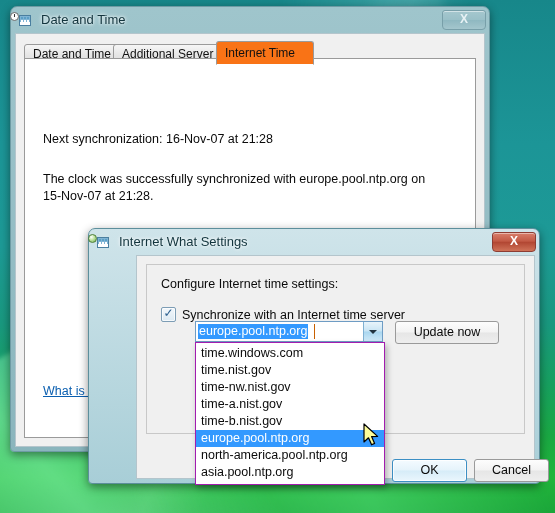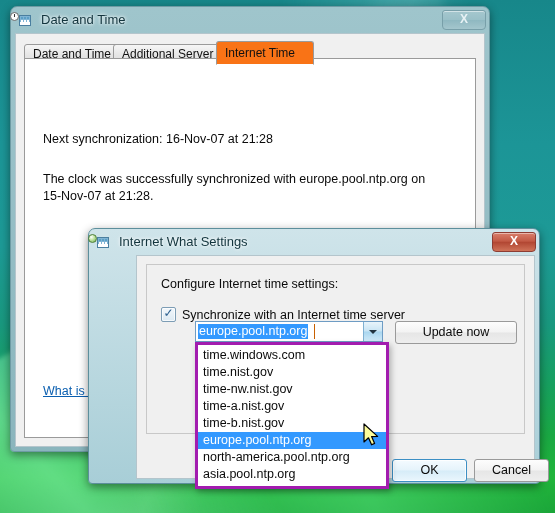--- a/index.html
+++ b/index.html
@@ -283,21 +283,21 @@
     border-right: 4px solid transparent;
     border-top: 4px solid #21333f;
   }
 
   
   .dropdown {
     position: absolute;
     left: 195px; top: 342px;
     width: 188px;
     background: #ffffff;
-    border: 3px solid #a21caf;
+    border: 1px solid #a21caf;
     box-shadow: 2px 3px 6px rgba(0,0,0,0.28);
     z-index: 60;
     padding: 2px 0 3px 0;
   }
   .dropdown .opt {
     height: 17px;
     line-height: 17px;
     padding-left: 5px;
     font-size: 12.5px;
     color: #0a0a0a;
@@ -469,21 +469,21 @@
 </div>
 
 <div class="combo">
   <span class="combo-text">europe.pool.ntp.org</span>
   <span class="caret"></span>
   <span class="combo-arrow">
       <i></i>
     </span>
 </div>
 
-<div class="btn" style="left:395px; top:321px; width:122px; z-index:55;">Update now</div>
+<div class="btn" style="left:395px; top:321px; width:104px; z-index:55;">Update now</div>
 
 <div class="dropdown" id="server-dropdown">
     <div class="opt">time.windows.com</div>
     <div class="opt">time.nist.gov</div>
     <div class="opt">time-nw.nist.gov</div>
     <div class="opt">time-a.nist.gov</div>
     <div class="opt">time-b.nist.gov</div>
     <div class="opt selected">europe.pool.ntp.org</div>
     <div class="opt">north-america.pool.ntp.org</div>
     <div class="opt">asia.pool.ntp.org</div>

